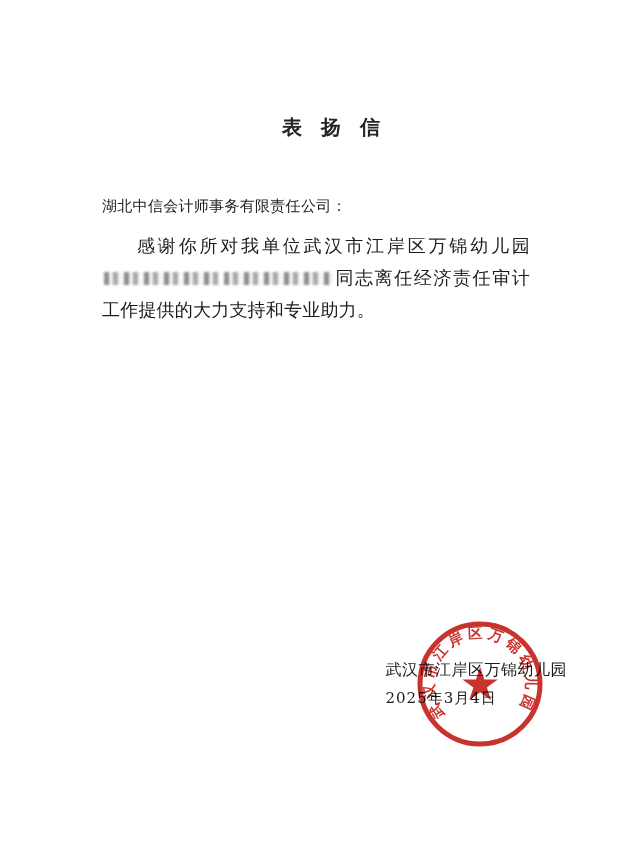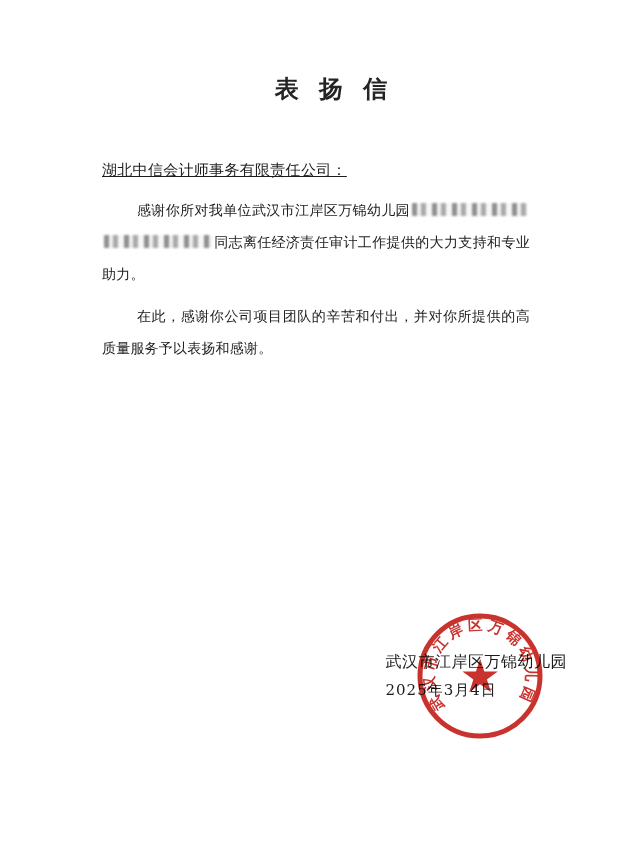--- a/index.html
+++ b/index.html
@@ -11,39 +11,38 @@
     position: relative;
     overflow: hidden;
   }
   .page {
     position: relative;
     width: 630px; height: 850px;
     padding: 0 100px 0 102px;
     box-sizing: border-box;
   }
   .title {
-    margin: 0;
-    padding-top: 73px;
-    font-size: 24px;
+    margin: 8px;
+    padding-top: 106px;
+    font-size: 20px;
     font-weight: 600;
     letter-spacing: 6px;
     text-align: center;
     transform: translateX(18px);
     color: #242424;
   }
   .salutation {
     margin: 55px 0 0 0;
     font-size: 15px;
     line-height: 20px;
     letter-spacing: 0.3px;
-    text-decoration: underline;
   }
   .para {
     margin: 0;
-    font-size: 14px;
+    font-size: 18px;
     letter-spacing: 0.2px;
     line-height: 32px;
     text-align: justify;
     text-align-last: left;
     word-break: break-all;
   }
   .para.p1 { margin-top: 14px; }
   .para.p2 { margin-top: 10px; }
   .para.p3 { margin-top: 10px; }
   .para { text-indent: 35px; }
@@ -97,21 +96,20 @@
 
 <div class="page">
 
   <h1 class="title">表 扬 信</h1>
 
   <p class="salutation">湖北中信会计师事务有限责任公司：</p>
 
   <p class="para p1"><span>感谢你所对我单位武汉市江岸区万锦幼儿园</span><span class="redacted r1"></span><span class="redacted r2"></span><span>同志离任经济责任审计工作提供的大力支持和专业助力。</span></p>
 
 
-  <p class="para p3">在此，感谢你公司项目团队的辛苦和付出，并对你所提供的高质量服务予以表扬和感谢。</p>
 
   <div class="signature">
     <div class="org">武汉市江岸区万锦幼儿园</div>
     <div class="date">2025年3月4日</div>
   </div>
 
   <svg class="stamp" viewBox="0 0 130 130" xmlns="http://www.w3.org/2000/svg">
     <defs>
       <path id="seal-arc" d="M 32.5 97.5 A 46 46 0 1 1 97.5 97.5" fill="none"></path>
     </defs>

